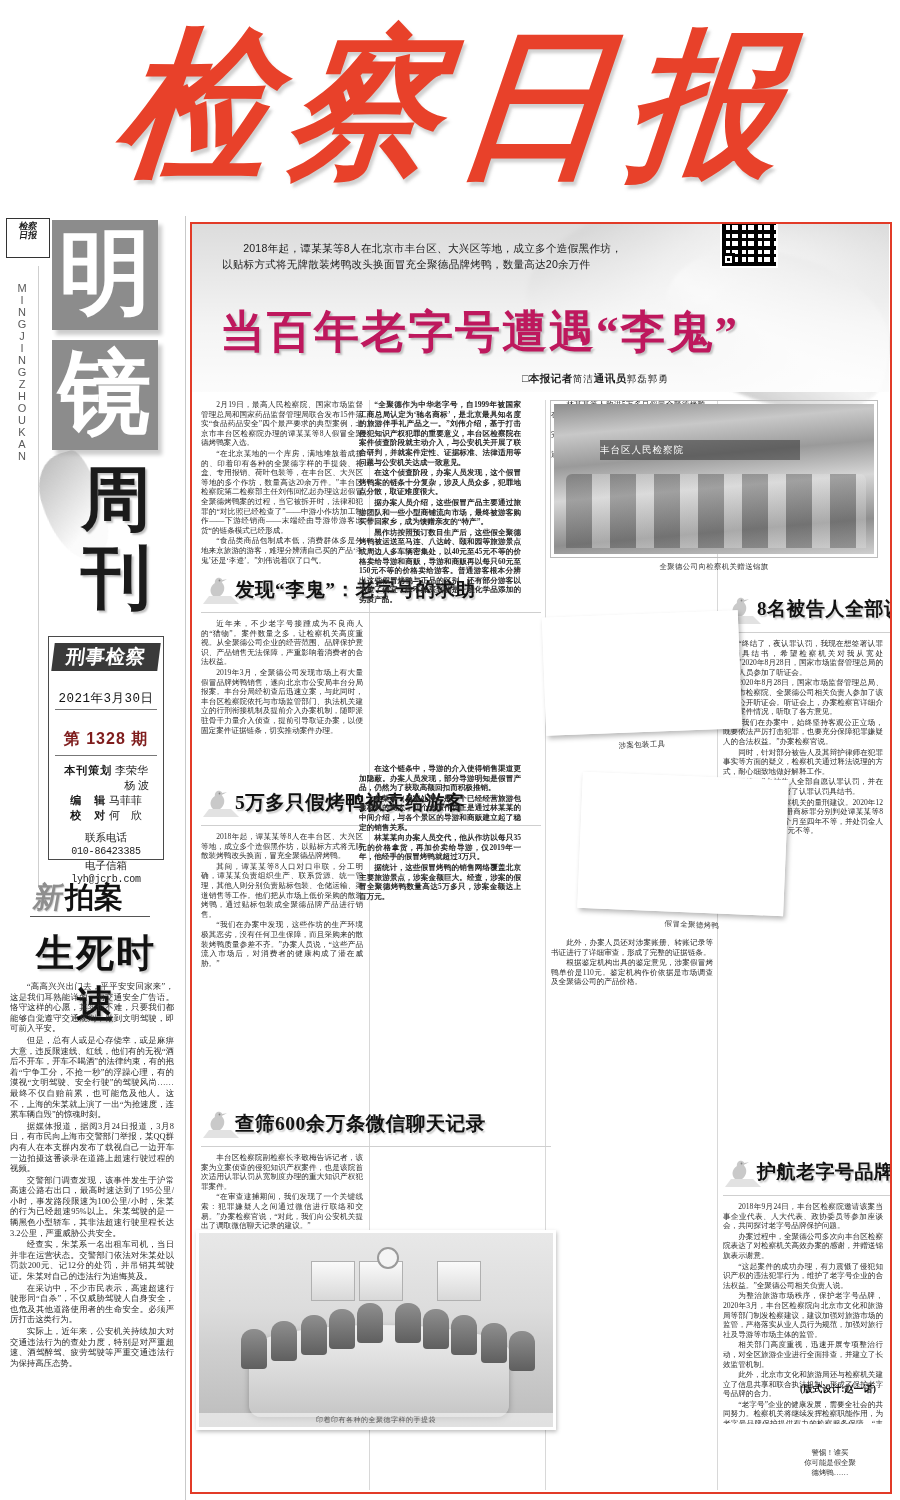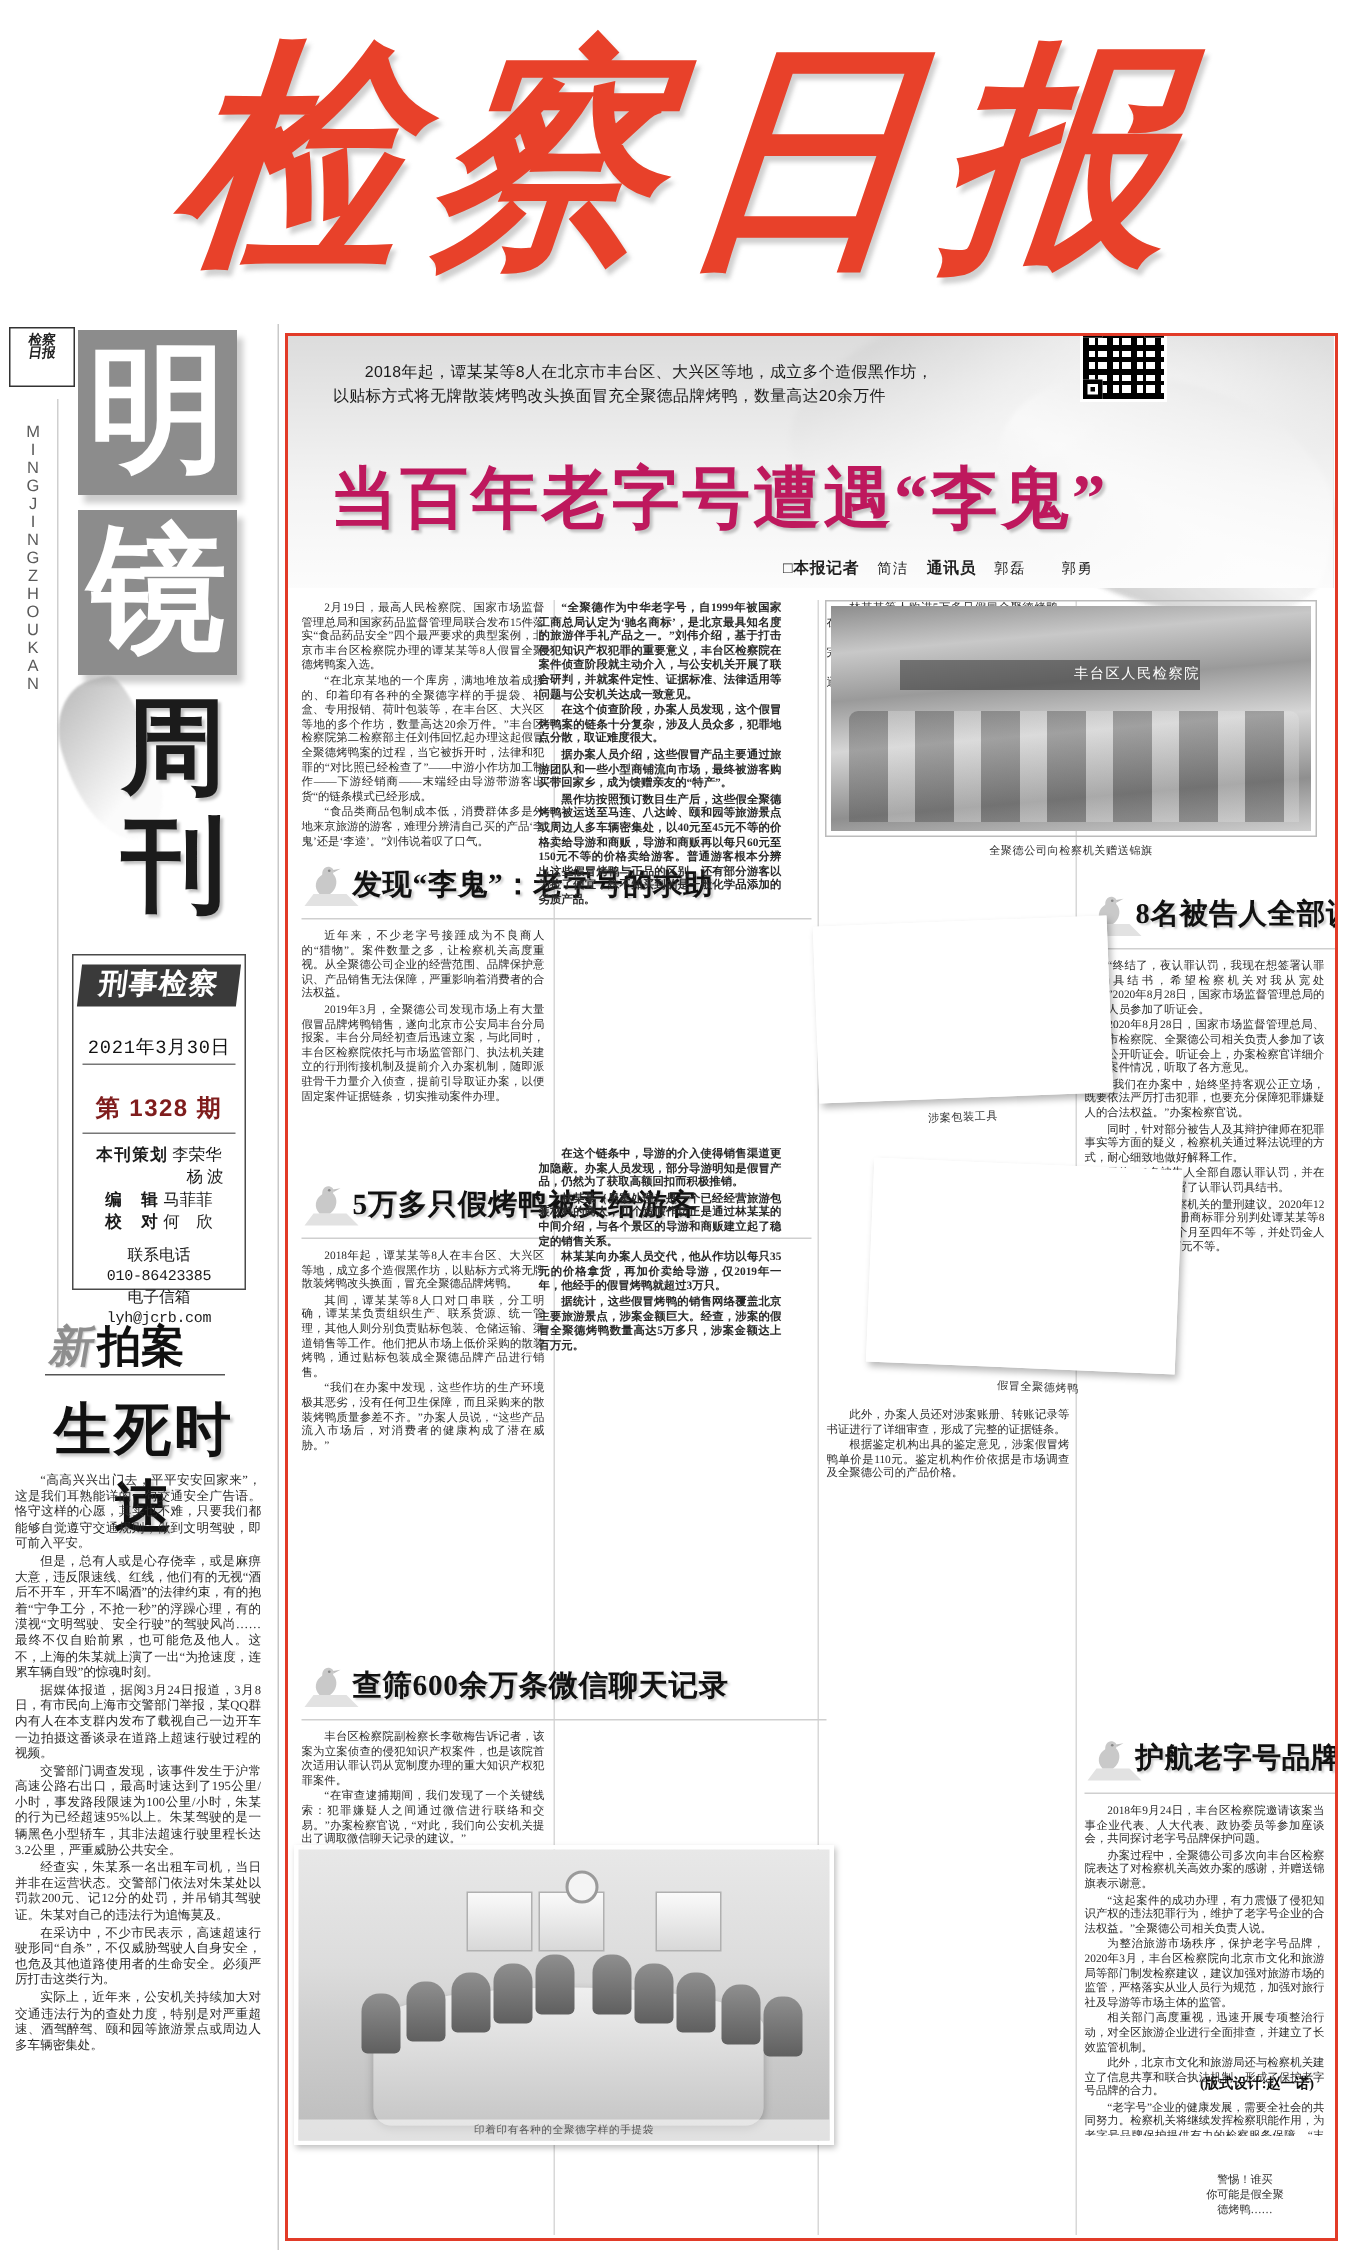--- a/index.html
+++ b/index.html
@@ -179,21 +179,21 @@
     font-size: 45px; font-weight: bold; color: #be185d; letter-spacing: 2px;
     font-family: "Liberation Serif", serif;
     text-shadow: 2px 2px 2px rgba(0,0,0,0.22);
     white-space: nowrap;
   }
   .byline {
     position: absolute; left: 330px; top: 148px; width: 300px;
     font-size: 10.5px; color: #222; font-family: "Liberation Serif", serif;
   }
   .byline .bx { font-weight: bold; letter-spacing: .5px; }
-  .byline .nm { font-size: 9.5px; letter-spacing: 1px; margin: 0 12px; }
+  .byline .nm { font-size: 9.5px; letter-spacing: 1px; margin: 0 0; }
 
   
   .cols { position:absolute; left: 7px; top: 176px; width: 686px; height: 1090px; }
   .col { position: absolute; top: 0; width: 162px; height: 1090px; }
   .c1 { left: 2px; }
   .c2 { left: 160px; font-weight: bold; }
   .c3 { left: 352px; }
   .c4 { left: 524px; width: 160px; }
   .vrule { position:absolute; top: 0; width:1px; height: 1090px; background:#d8d8d8; }
 
@@ -230,21 +230,21 @@
     position: absolute; left: 358px; top: 176px; width: 328px; height: 158px;
     border: 1px solid #bbb;
   }
   .photo-topright .inner {
     position:absolute; inset:3px;
     background: linear-gradient(175deg,#8d8d8d 0%, #c8c8c8 18%, #9a9a9a 36%, #d6d6d6 55%, #8f8f8f 80%, #cfcfcf 100%);
   }
   .photo-topright .banner {
     position:absolute; left: 46px; top: 36px; width: 200px; height: 20px;
     background: rgba(40,40,40,.5); color:#fff; font-size:9.5px; line-height:20px;
-    text-align:right; letter-spacing:1px;padding-left:36px;
+    text-align:left; letter-spacing:1px;
   }
   .photo-topright .people {
     position:absolute; left: 12px; bottom: 6px; width: 300px; height: 74px;
     background: repeating-linear-gradient(90deg, rgba(60,60,60,.35) 0 26px, rgba(230,230,230,.3) 26px 44px);
     border-radius: 6px 6px 0 0;
   }
   .cap-topright {
     position:absolute; left: 358px; top: 336px; width: 328px;
   }
 
@@ -376,21 +376,21 @@
 
     <div class="sb-headline">生死时速</div>
 
     <div class="sb-body" id="sb-body">
         <p>“高高兴兴出门去，平平安安回家来”，这是我们耳熟能详的一句交通安全广告语。恪守这样的心愿，其实也不难，只要我们都能够自觉遵守交通规则，做到文明驾驶，即可前入平安。</p>
         <p>但是，总有人或是心存侥幸，或是麻痹大意，违反限速线、红线，他们有的无视“酒后不开车，开车不喝酒”的法律约束，有的抱着“宁争工分，不抢一秒”的浮躁心理，有的漠视“文明驾驶、安全行驶”的驾驶风尚……最终不仅自贻前累，也可能危及他人。这不，上海的朱某就上演了一出“为抢速度，连累车辆自毁”的惊魂时刻。</p>
         <p>据媒体报道，据阅3月24日报道，3月8日，有市民向上海市交警部门举报，某QQ群内有人在本支群内发布了载视自己一边开车一边拍摄这番谈录在道路上超速行驶过程的视频。</p>
         <p>交警部门调查发现，该事件发生于沪常高速公路右出口，最高时速达到了195公里/小时，事发路段限速为100公里/小时，朱某的行为已经超速95%以上。朱某驾驶的是一辆黑色小型轿车，其非法超速行驶里程长达3.2公里，严重威胁公共安全。</p>
         <p>经查实，朱某系一名出租车司机，当日并非在运营状态。交警部门依法对朱某处以罚款200元、记12分的处罚，并吊销其驾驶证。朱某对自己的违法行为追悔莫及。</p>
         <p>在采访中，不少市民表示，高速超速行驶形同“自杀”，不仅威胁驾驶人自身安全，也危及其他道路使用者的生命安全。必须严厉打击这类行为。</p>
-        <p>实际上，近年来，公安机关持续加大对交通违法行为的查处力度，特别是对严重超速、酒驾醉驾、颐和园等旅游景点或周边人多车辆密集处。</p>
+        <p>实际上，近年来，公安机关持续加大对交通违法行为的查处力度，特别是对严重超速、酒驾醉驾、疲劳驾驶等严重交通违法行为保持高压态势。</p>
       </div>
 
   </div>
 
   <div class="main">
     <div class="main-inner">
 
       <div class="top-photo"></div>
       <div class="veil"></div>
 

